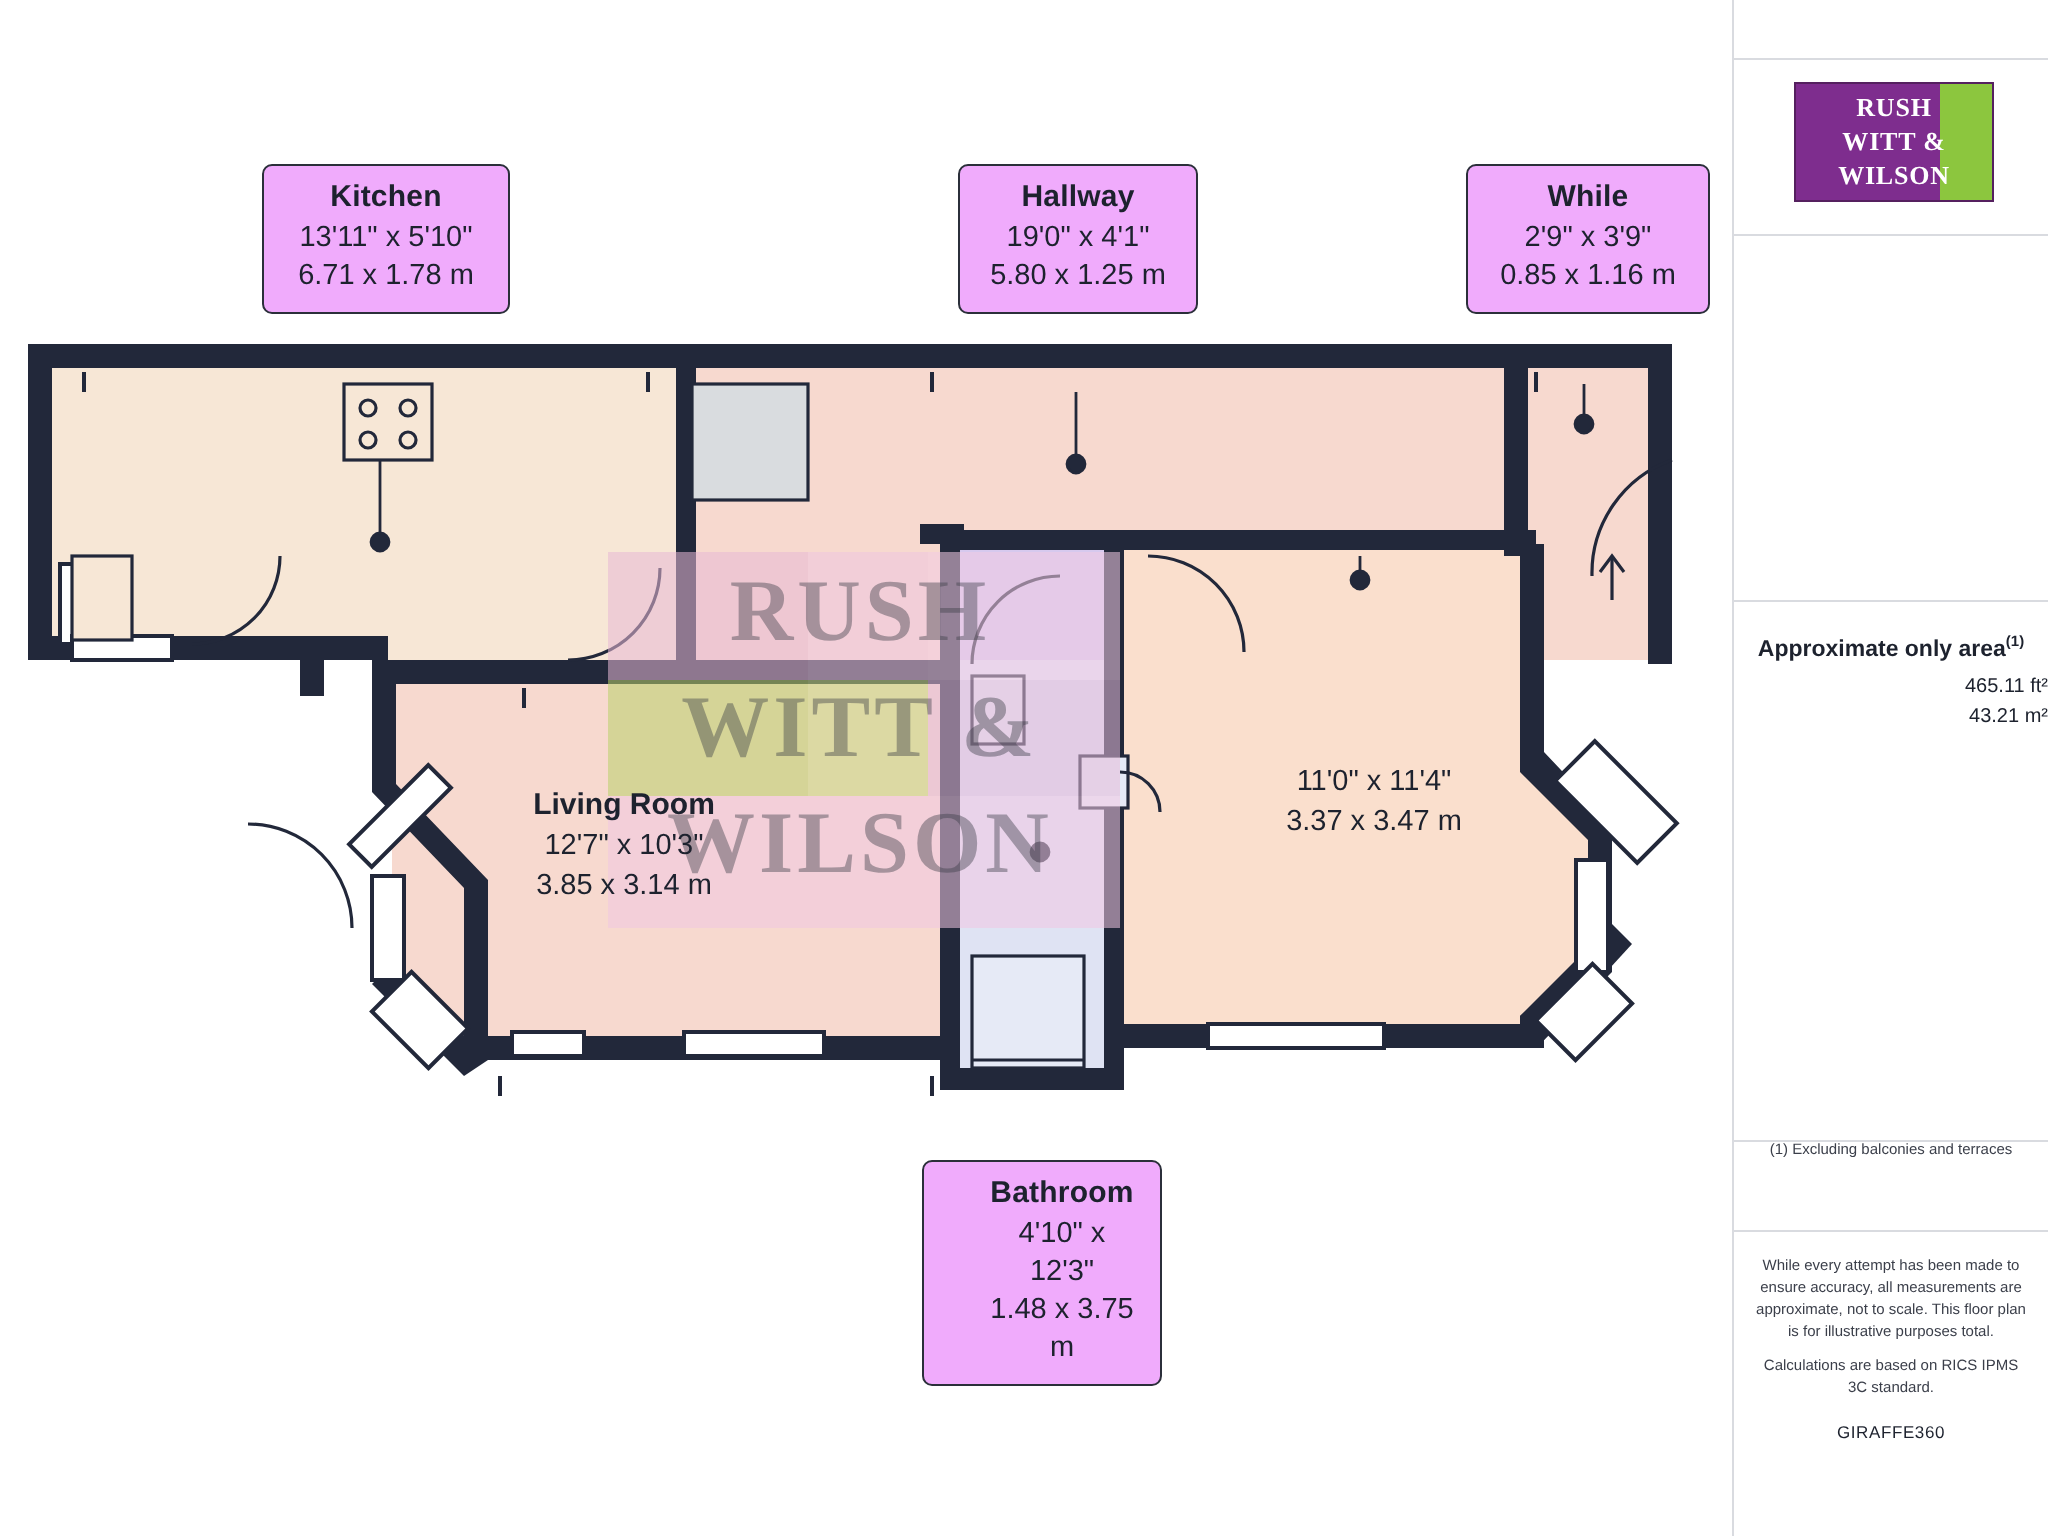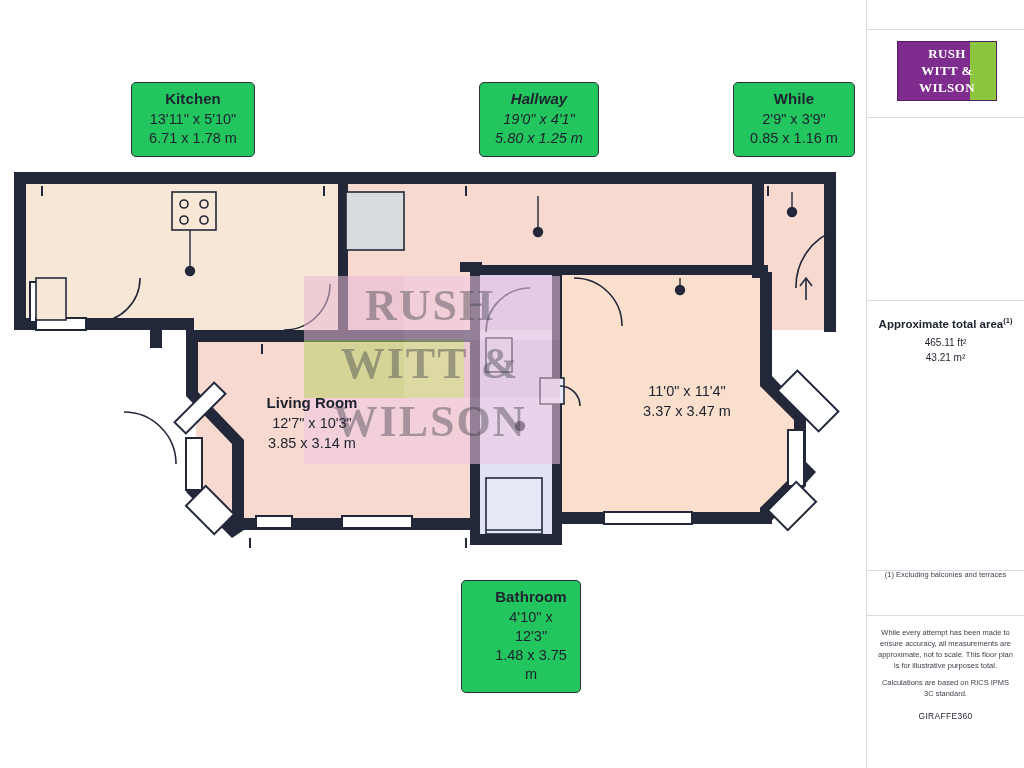--- a/index.html
+++ b/index.html
@@ -23,21 +23,21 @@
   #plan {
     position: absolute;
     left: 0;
     top: 0;
     width: 866px;
     height: 768px;
   }
   
   .label-box {
     position: absolute;
-    background: #22c55e;
+    background: #f0abfc;
     border: 1px solid #2b2f3a;
     border-radius: 5px;
     padding: 6px 12px 8px 12px;
     text-align: center;
     color: #1d222e;
     line-height: 1.32;
     box-sizing: border-box;
   }
   .label-box .lname {
     font-size: 15px;
@@ -160,20 +160,21 @@
   }
   #area-block .area-title {
     font-size: 11.5px;
     font-weight: bold;
     margin-bottom: 5px;
   }
   #area-block .area-title sup { font-size: 7.5px; }
   #area-block .area-val {
     font-size: 10px;
     line-height: 1.5;
+    text-align: right;
   }
   #excl-note {
     position: absolute;
     left: 0;
     top: 570px;
     width: 157px;
     text-align: center;
     font-size: 7.5px;
     color: #3b3f4a;
   }
@@ -355,21 +356,21 @@
     <div class="wm-text wm-r2">WITT &amp;</div>
     <div class="wm-text wm-r3">WILSON</div>
   </div>
 
   <div class="label-box" style="left:131px; top:82px; width:124px;">
     <span class="lname">Kitchen</span>
     <span class="limp">13'11" x 5'10"</span>
     <span class="lmet">6.71 x 1.78 m</span>
   </div>
 
-  <div class="label-box" style="left:479px; top:82px; width:120px;font-style:italic;">
+  <div class="label-box" style="left:479px; top:82px; width:120px;">
     <span class="lname">Hallway</span>
     <span class="limp">19'0" x 4'1"</span>
     <span class="lmet">5.80 x 1.25 m</span>
   </div>
 
   <div class="label-box" style="left:733px; top:82px; width:122px;">
     <span class="lname">While</span>
     <span class="limp">2'9" x 3'9"</span>
     <span class="lmet">0.85 x 1.16 m</span>
   </div>
@@ -401,21 +402,21 @@
         <div class="lg-line lg1">RUSH</div>
         <div class="lg-line lg2">WITT &amp;</div>
         <div class="lg-line lg3">WILSON</div>
       </div>
     </div>
 
     <div class="panel-sep" style="top:300px;"></div>
 
     <div id="area-block">
       <div class="area-title">
-        <span>Approximate total area</span><sup>(1)</sup>
+        <span>Approximate only area</span><sup>(1)</sup>
       </div>
       <div class="area-val">465.11 ft²</div>
       <div class="area-val">43.21 m²</div>
     </div>
 
     <div class="panel-sep" style="top:570px;"></div>
 
     <div id="excl-note">(1) Excluding balconies and terraces</div>
 
     <div class="panel-sep" style="top:615px;"></div>

